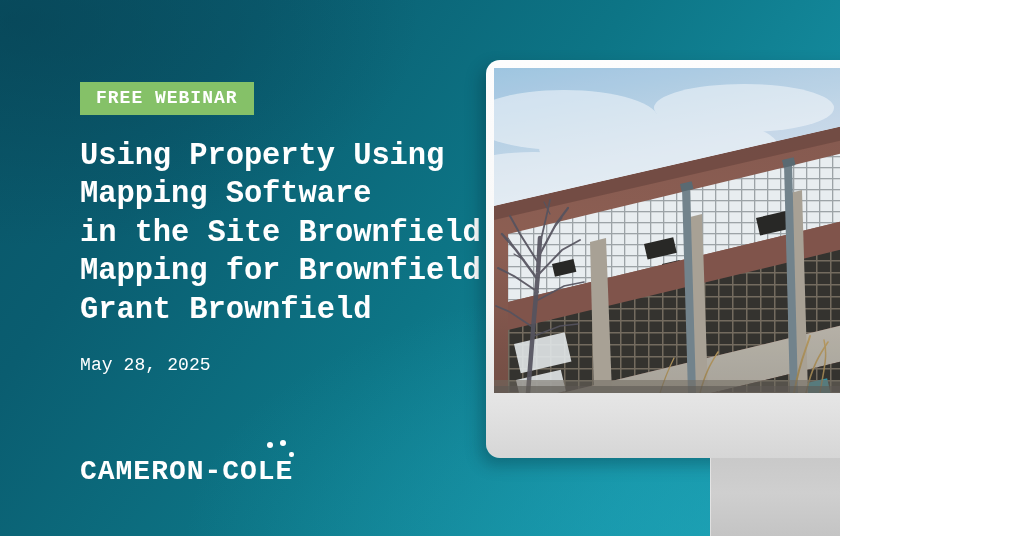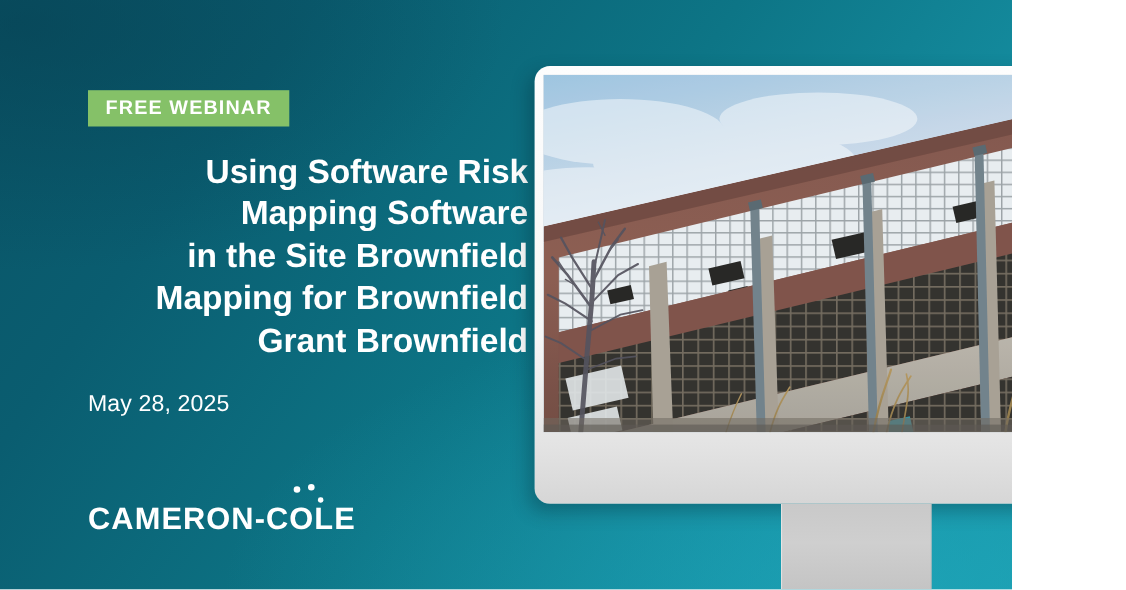--- a/index.html
+++ b/index.html
@@ -2,31 +2,30 @@
 <html><head>
 <meta charset="utf-8">
 <style>
   html, body {
     margin: 0;
     padding: 0;
     background: #ffffff;
   }
   .canvas {
     position: relative;
-    width: 920px;
+    width: 840px;
     height: 536px;
     overflow: hidden;
-    font-family: Liberation Sans, sans-serif;
+    font-family: Liberation Mono, monospace;
     background: linear-gradient(125deg,
         #0a5567 0%,
         #0a5d70 22%,
         #0d7586 52%,
         #158fa2 80%,
         #1a9aac 100%);
-    text-align: right;
   }
   
   .bg-sheen {
     position: absolute;
     inset: 0;
     background: radial-gradient(120% 90% at 88% 100%, rgba(32,170,190,0.55) 0%, rgba(32,170,190,0.0) 55%),
                 radial-gradient(80% 70% at 2% 4%, rgba(6,62,80,0.55) 0%, rgba(6,62,80,0) 60%);
     pointer-events: none;
   }
 
@@ -55,21 +54,21 @@
     line-height: 1.26;
     letter-spacing: -0.003em;
   }
   .headline .ln { display: block; white-space: nowrap; }
 
   .datetime {
     position: absolute;
     left: 80px;
     top: 352px;
     color: #ffffff;
-    font-size: 21px;
+    font-size: 18px;
     line-height: 1.5;
     letter-spacing: 0.005em;
   }
   .datetime .ln { display: block; white-space: nowrap; }
 
   
   .logo {
     position: absolute;
     left: 80px;
     top: 458px;
@@ -129,21 +128,21 @@
 </style>
 </head>
 <body>
 
 <div class="canvas">
   <div class="bg-sheen"></div>
 
   <div class="badge">FREE WEBINAR</div>
 
   <div class="headline">
-    <span class="ln">Using Software Risk</span>
+    <span class="ln">Using Property Using</span>
     <span class="ln">Mapping Software</span>
     <span class="ln">in the Site Brownfield</span>
     <span class="ln">Mapping for Brownfield</span>
     <span class="ln">Grant Brownfield</span>
   </div>
 
   <div class="datetime">
     <span class="ln">May 28, 2025</span>
   </div>
 

